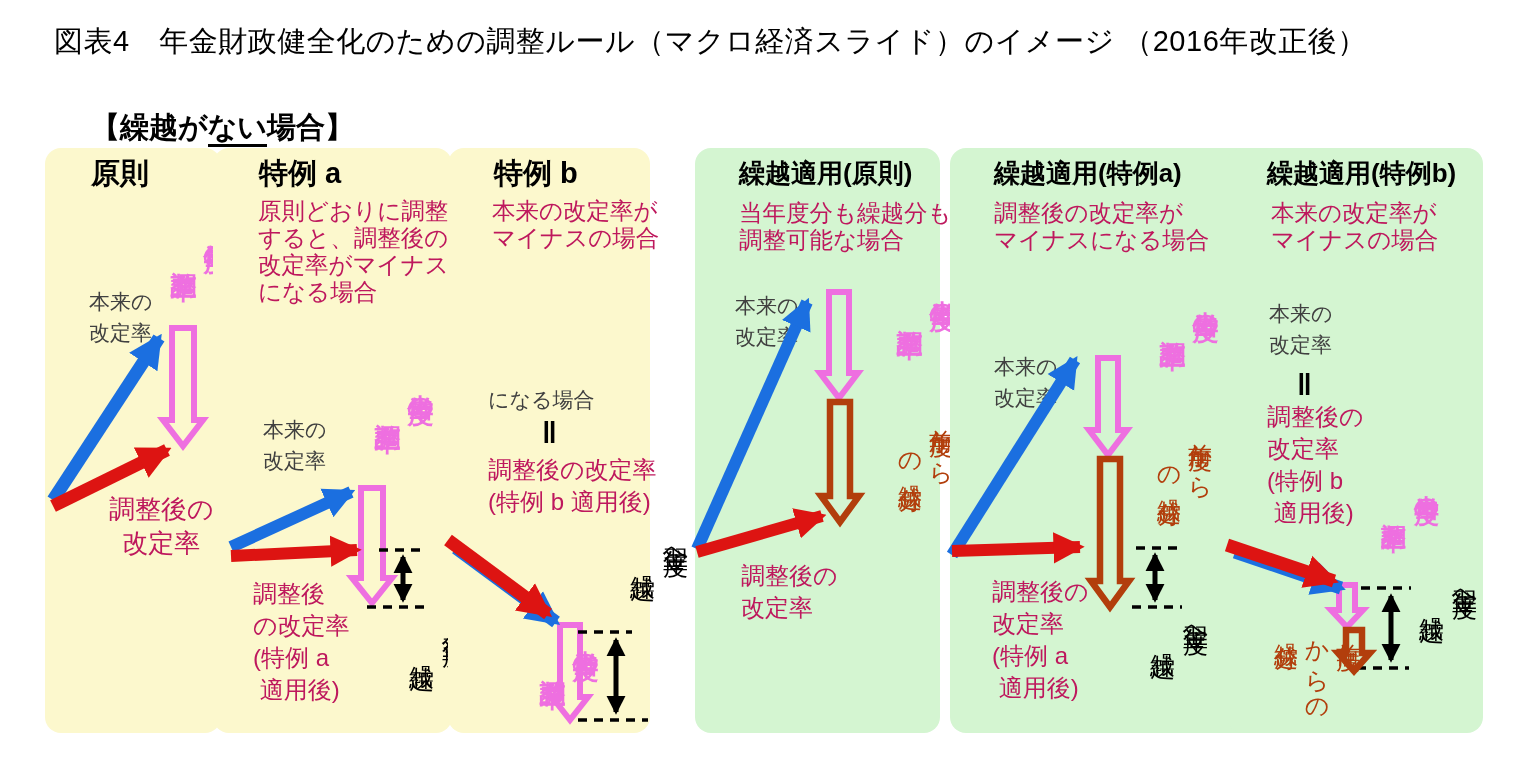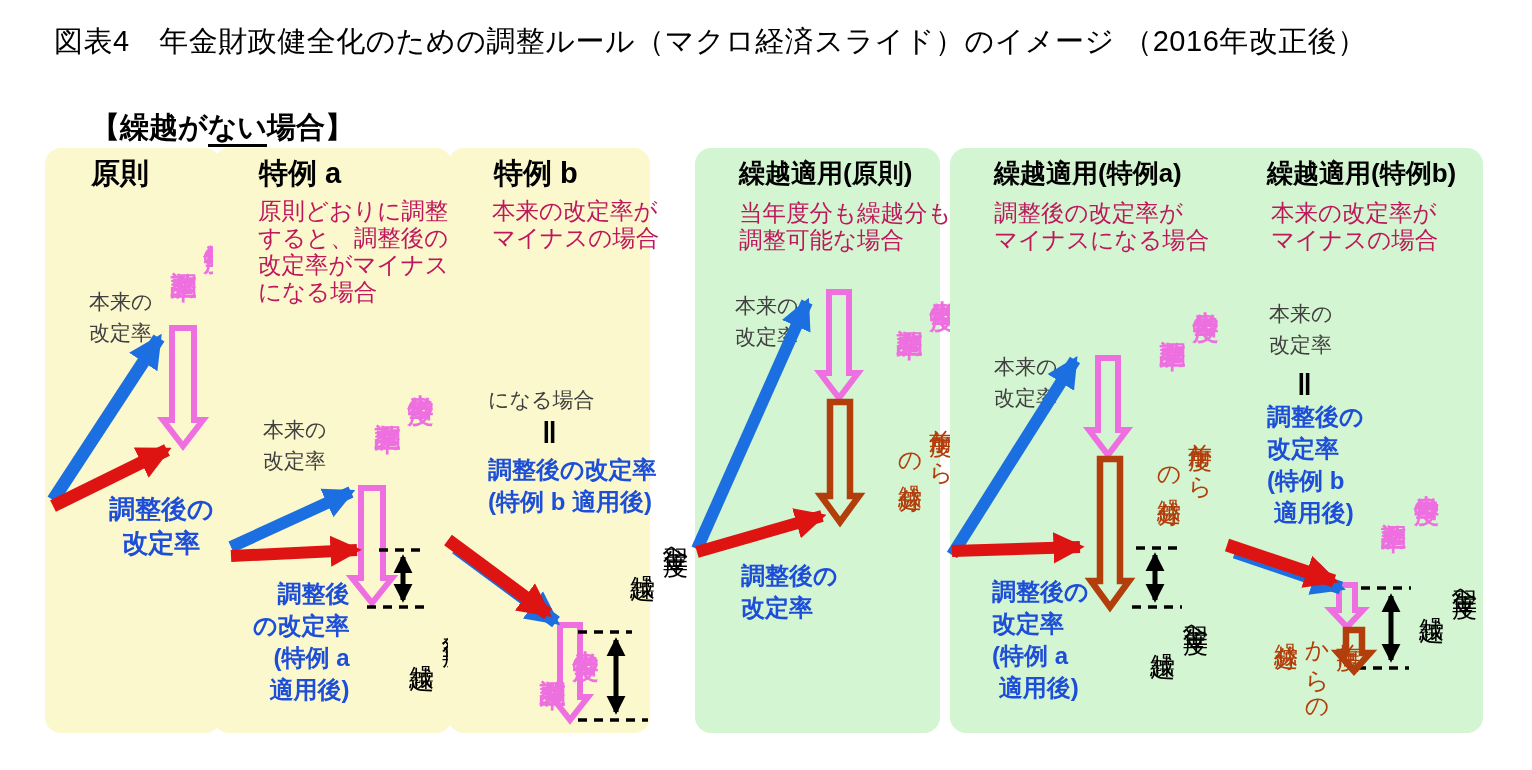--- a/index.html
+++ b/index.html
@@ -10,21 +10,21 @@
   .section-heading{font-size:29px;font-weight:bold;}
   .u{border-bottom:3px solid #000;padding-bottom:1px;}
   .panel{position:absolute;top:148px;height:585px;border-radius:16px;}
   .yellow{background:#fcf8cd;}
   .green{background:#d4f5d1;}
   .panel-title{font-size:29px;font-weight:bold;white-space:pre;}
   .panel-title.sm{font-size:26px;}
   .desc{font-size:23.5px;line-height:27px;white-space:pre;color:#be185d;}
   .lbl{white-space:pre;}
   .blue-t{color:#404040;font-size:21px;line-height:31px;}
-  .red-t{color:#1d4ed8;font-size:24px;line-height:32px;font-weight:bold;}
+  .red-t{color:#be185d;font-size:24px;line-height:32px;}
   .red-t.big{font-size:26px;line-height:34px;}
   .pink-t{color:#ee6fe0;font-weight:bold;font-size:26px;}
   .brown-t{color:#b23e0c;font-size:24px;}
   .black-t{color:#000;font-size:25px;}
   .vert{writing-mode:vertical-rl;text-orientation:upright;line-height:33px;letter-spacing:2px;}
   .eq{font-size:30px;font-weight:bold;color:#000;}
   svg.arrows{position:absolute;left:0;top:0;overflow:visible;}
 </style>
 </head>
 <body>
@@ -71,21 +71,21 @@
   <div class="panel yellow" style="left:213px;width:239px;">
     <div class="abs panel-title" style="left:10px;top:6px;">特例 a</div>
     <div class="abs lbl desc" style="left:9px;top:50px;">原則どおりに調整
 すると、調整後の
 改定率がマイナス
 になる場合</div>
     <div class="abs lbl blue-t" style="left:14px;top:266px;">本来の
 改定率</div>
     <div class="abs lbl pink-t vert" style="left:122px;top:226px;">当年度の
 　調整率</div>
-    <div class="abs lbl red-t" style="left:4px;top:430px;text-align:right;">調整後
+    <div class="abs lbl red-t" style="left:4px;top:430px;">調整後
 の改定率
 (特例 a
  適用後)</div>
     <div class="abs lbl black-t vert" style="left:156px;top:470px;">翌年度へ
 　繰越</div>
     <svg class="arrows" width="239" height="585" viewBox="0 0 239 585">
       <path d="M148,340 L170,340 L170,430 L179,430 L159,455 L139,430 L148,430 Z" fill="none" stroke="#ee6fe0" stroke-width="6" stroke-linejoin="miter"></path>
       <line x1="166" y1="402" x2="214" y2="402" stroke="#000" stroke-width="3.5" stroke-dasharray="9 7"></line>
       <line x1="154" y1="459" x2="214" y2="459" stroke="#000" stroke-width="3.5" stroke-dasharray="9 7"></line>
       <line x1="190" y1="409" x2="190" y2="452" stroke="#000" stroke-width="5" marker-start="url(#ah-black)" marker-end="url(#ah-black)"></line>

